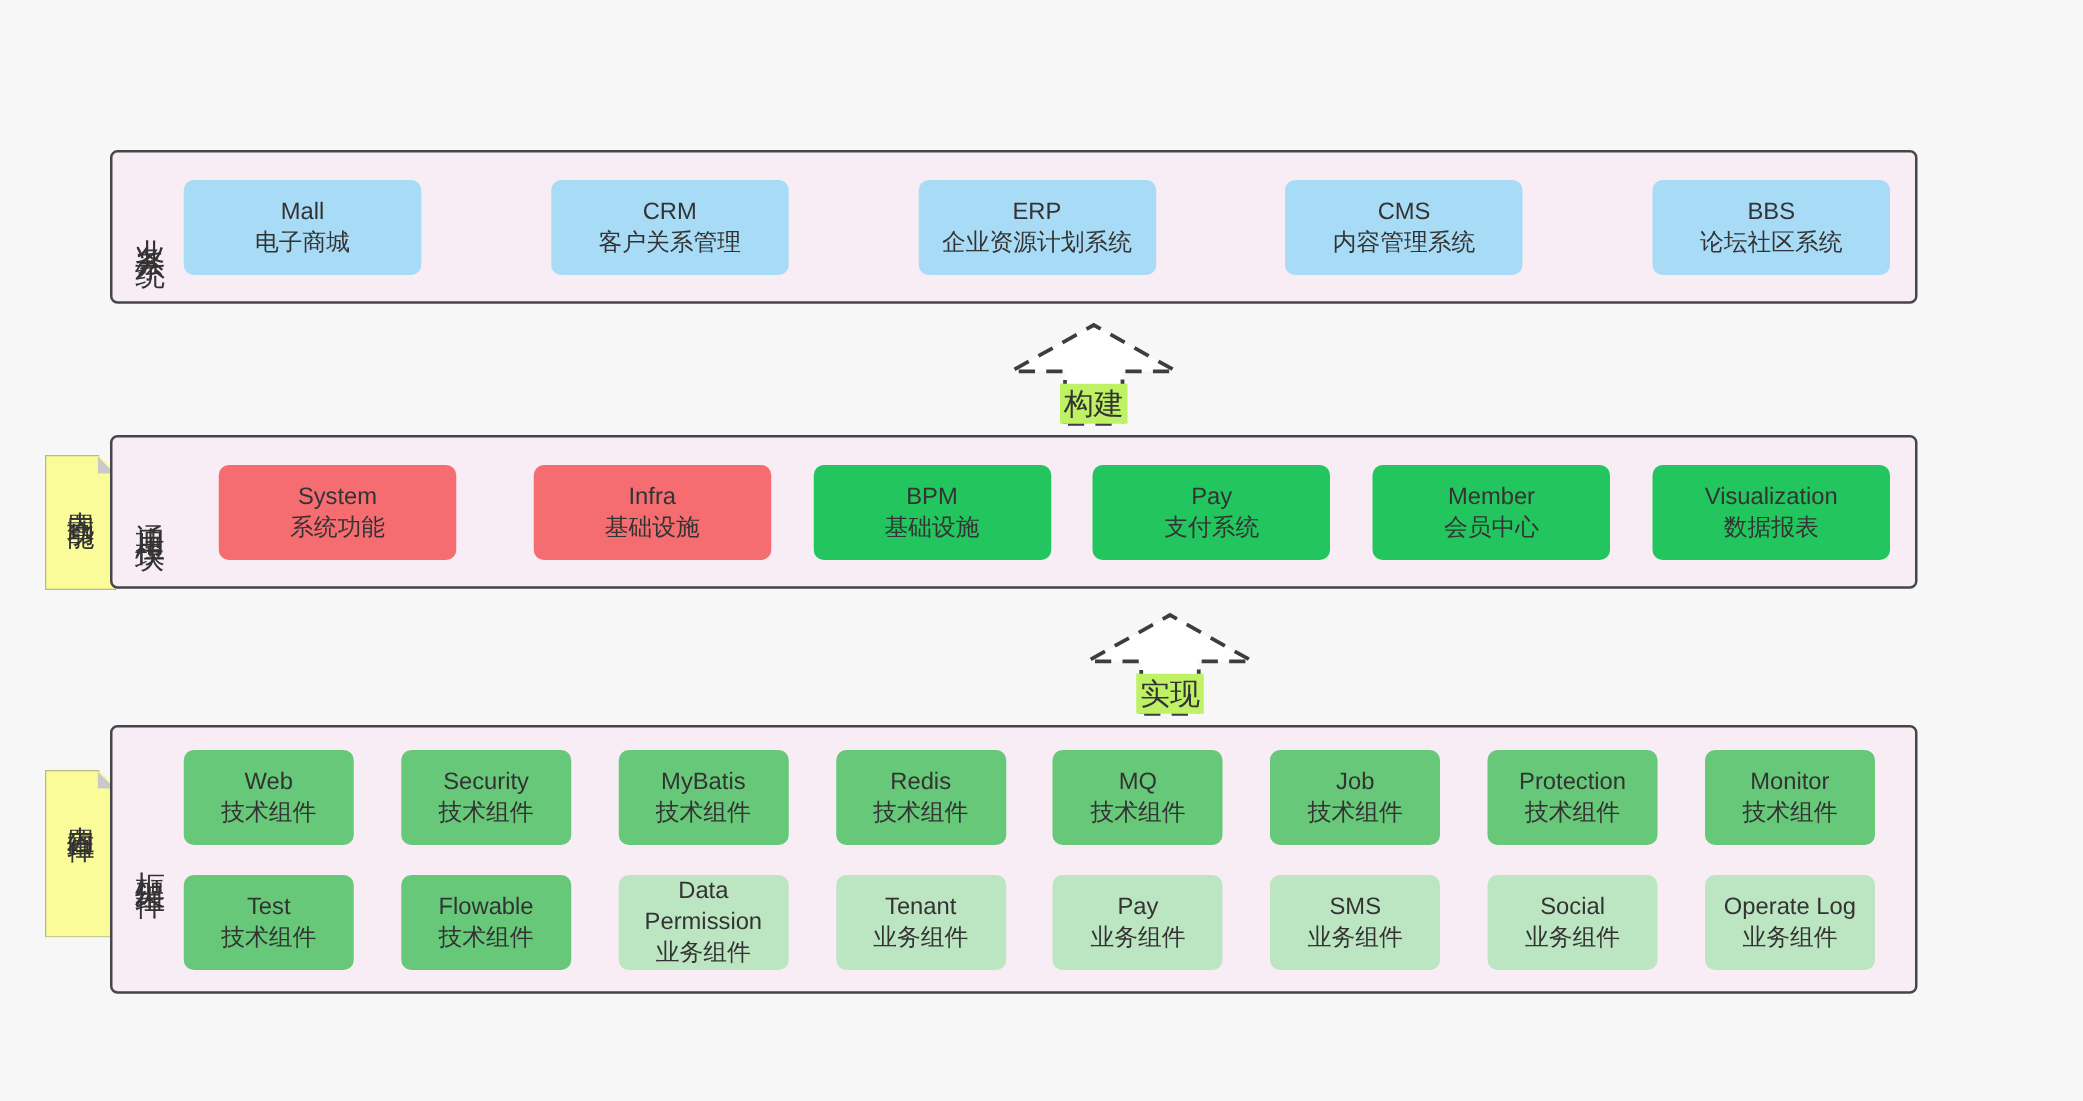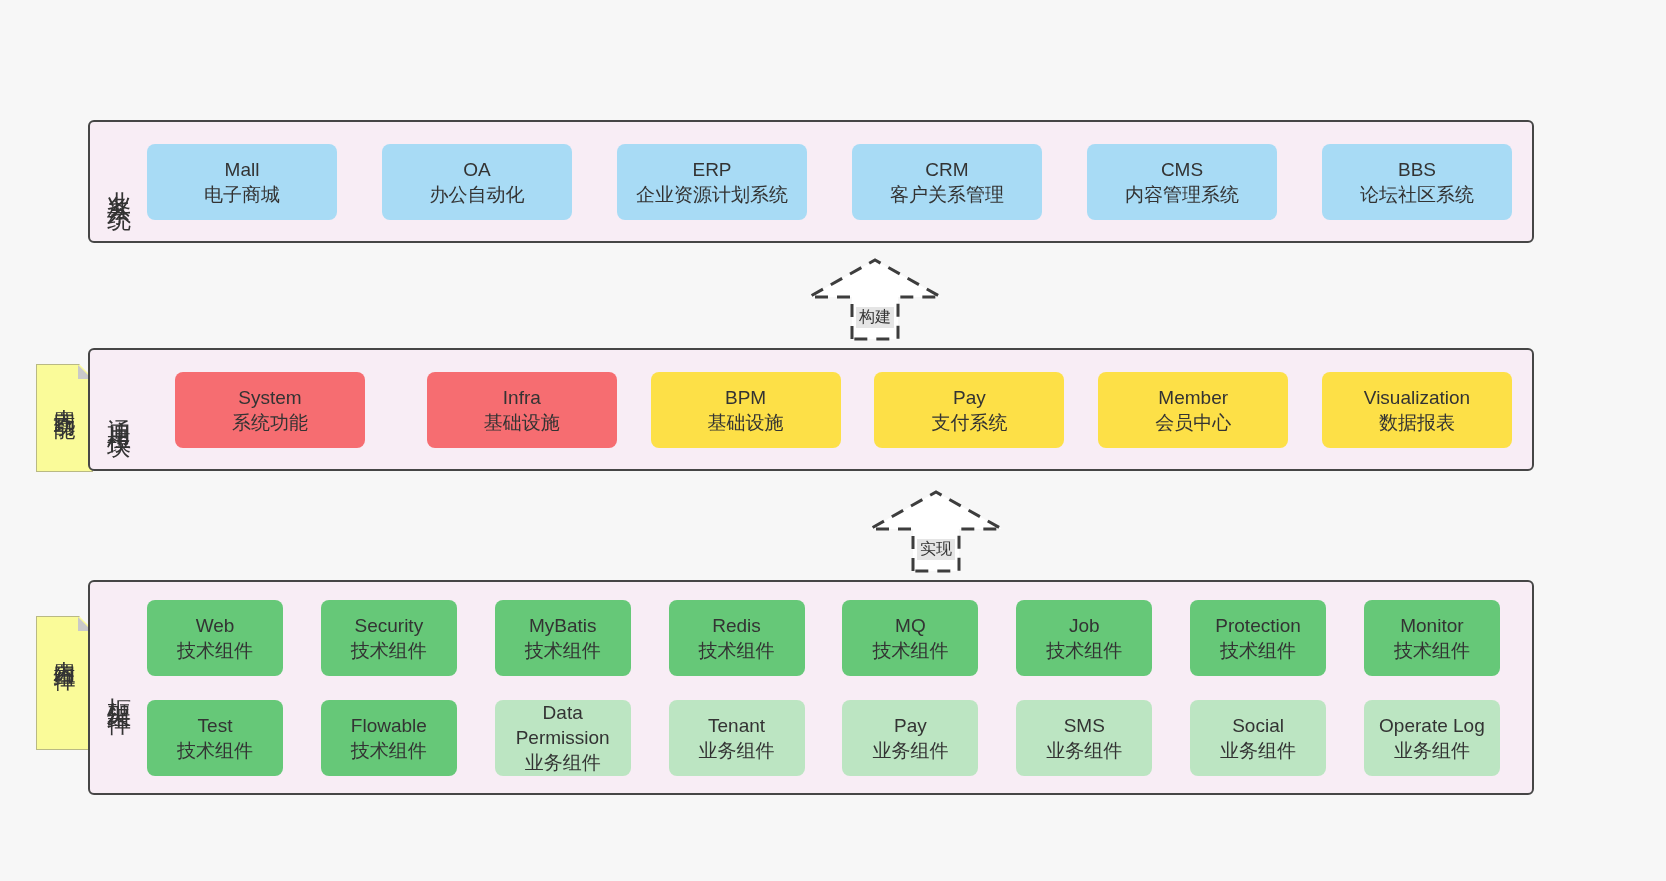--- a/index.html
+++ b/index.html
@@ -62,21 +62,21 @@
     font-size:19px;
     line-height:25px;
     color:#333;
     box-sizing:border-box;
     padding:16px 6px;
   }
   .w-wide{width:190px;}
   .w-narrow{width:136px;}
   .blue{background:#a8dbf5;}
   .red{background:#f66d71;margin-left:28px;}
-  .pink{background:#fde047;}
+  .pink{background:#22c55e;}
   .green{background:#66c878;}
   .lightgreen{background:#bce5c2;}
 
   
   .note{
     position:absolute;
     left:36px;width:57px;
     background:#fafb99;
     border:1px solid #b9b984;
     box-sizing:border-box;
@@ -103,50 +103,46 @@
   
   .arrow{
     position:absolute;
     width:140px;height:86px;
   }
   .arrow svg{position:absolute;inset:0;}
   .arrow-label{
     position:absolute;
     left:50%;top:52px;
     transform:translateX(-50%);
-    background:#e5e5e5;
-    font-size:16px;
+    background:#bef264;
+    font-size:24px;
     color:#333;
     padding:0 3px;
     white-space:nowrap;
   }
 </style>
 </head>
 <body>
 
 <div class="canvas">
 
   <div class="layer" style="top:120px;height:123px;">
     <div class="layer-label">业务系统</div>
     <div class="boxes">
       <div class="box w-wide blue">
         <div>Mall</div>
         <div>电子商城</div>
       </div>
       <div class="box w-wide blue">
-        <div>OA</div>
-        <div>办公自动化</div>
+        <div>CRM</div>
+        <div>客户关系管理</div>
       </div>
       <div class="box w-wide blue">
         <div>ERP</div>
         <div>企业资源计划系统</div>
-      </div>
-      <div class="box w-wide blue">
-        <div>CRM</div>
-        <div>客户关系管理</div>
       </div>
       <div class="box w-wide blue">
         <div>CMS</div>
         <div>内容管理系统</div>
       </div>
       <div class="box w-wide blue">
         <div>BBS</div>
         <div>论坛社区系统</div>
       </div>
     </div>

